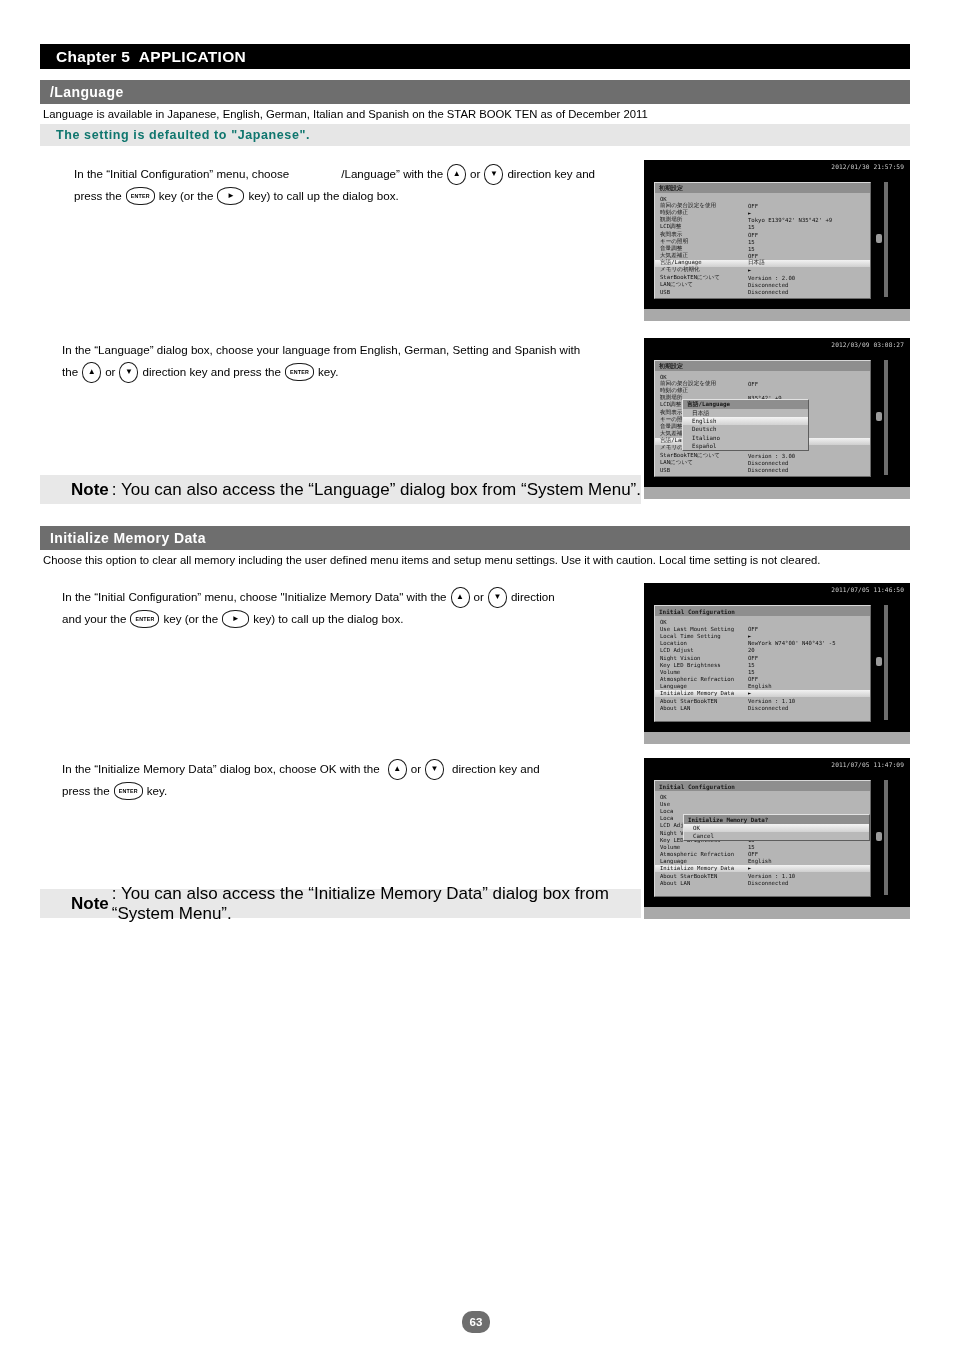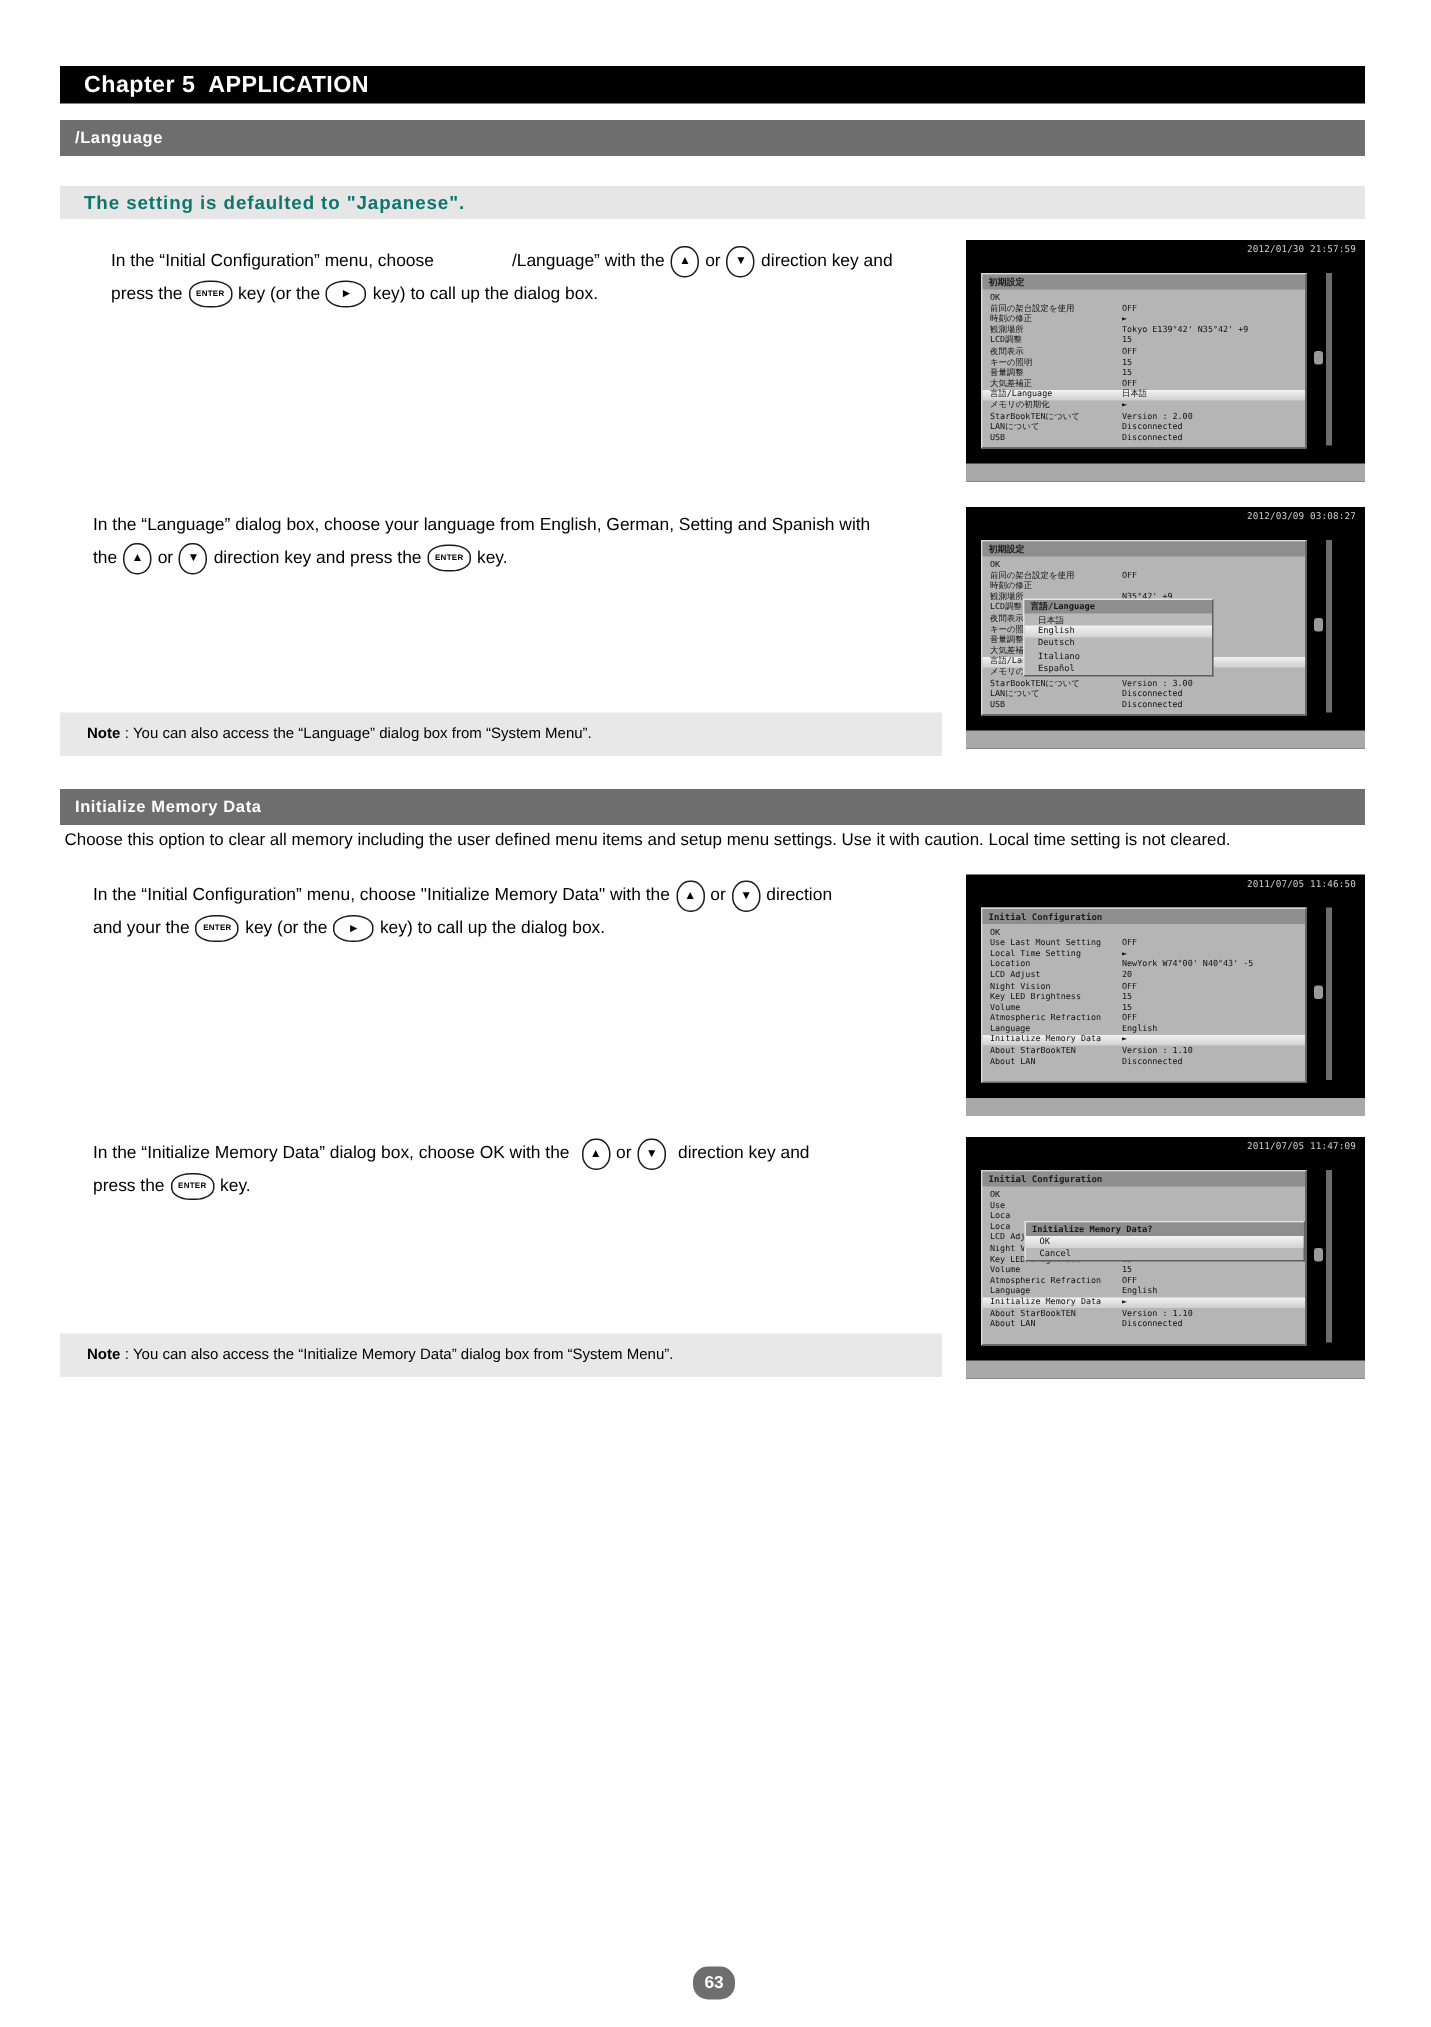--- a/index.html
+++ b/index.html
@@ -24,21 +24,21 @@
     padding-left:16px; white-space:pre;
   }
 
   
   .section-bar{
     position:absolute; left:40px; width:870px; height:24px;
     background:#6e6e6e; color:#fff;
     display:flex; align-items:center;
   }
   .section-bar .txt{
-    font-size:11px; font-weight:bold; letter-spacing:0.4px;
+    font-size:14px; font-weight:bold; letter-spacing:0.4px;
     padding-left:10px; white-space:pre;
   }
   #sec-language { top:80px; }
   #sec-initmem  { top:526px; }
 
   
   .sub-bar{
     position:absolute; left:40px; width:870px; height:22px;
     background:#e6e6e6; color:#0f766e;
     display:flex; align-items:center;
@@ -89,21 +89,22 @@
   }
   .gap4{ display:inline-block; width:4px; }
   .gap8{ display:inline-block; width:8px; }
   .gap-tab{ display:inline-block; width:52px; }
 
   
   .note{
     position:absolute; left:40px; width:588px; height:29px;
     background:#e8e8e8;
     display:flex; align-items:center;
-    font-size:10px;
+    font-size:17px;
+    padding-left:13px;
   }
   .note .label{ font-weight:bold; padding-left:18px; }
   .note .body{ padding-left:3px; }
   #note1 { top:475px; }
   #note2 { top:889px; }
 
   
   .shot{
     position:absolute; left:644px; width:266px; height:161px;
     background:#000;
@@ -204,20 +205,21 @@
 <div class="page">
 
   <div class="chapter-bar">
     <span class="txt">Chapter 5  APPLICATION</span>
   </div>
 
   <div class="section-bar" id="sec-language">
     <span class="txt">/Language</span>
   </div>
 
+  <div class="intro" id="intro-language">Language is available in Japanese, English, German, Italian and Spanish on the STAR BOOK TEN as of December 2011</div>
 
   <div class="sub-bar" id="sub-default">
     <span class="txt">The setting is defaulted to "Japanese".</span>
   </div>
 
   <div class="para" id="para1">
     <div class="line">
       <span>In the “Initial Configuration” menu, choose</span>
       <span class="gap-tab"></span>
       <span>/Language” with the</span>

